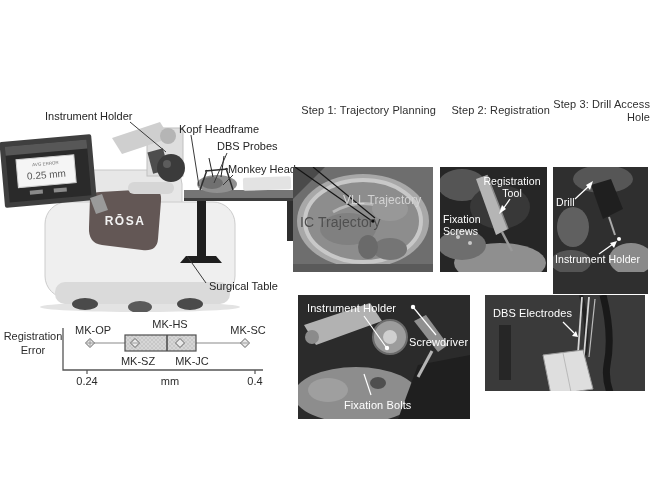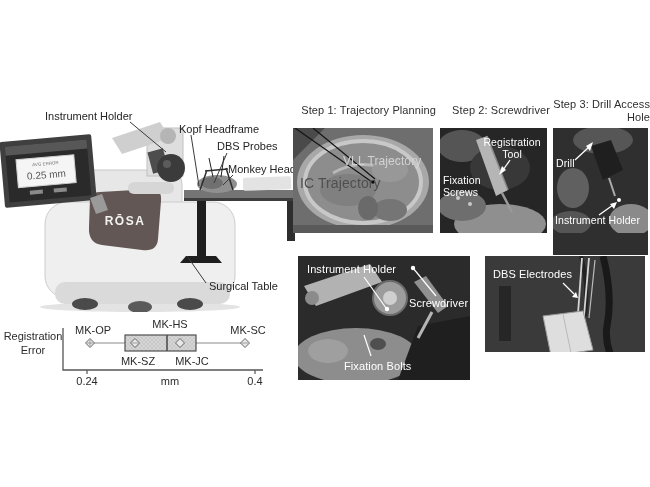--- a/index.html
+++ b/index.html
@@ -5,21 +5,21 @@
   html,body { margin:0; padding:0; background:#ffffff; }
   .wrap {
     position:relative; width:650px; height:487px; background:#ffffff;
     font-family:"Liberation Sans", sans-serif; overflow:hidden;
   }
   .abs { position:absolute; }
   .panel-title {
     position:absolute; font-size:11px; color:#2e2e2e; text-align:right;
     line-height:1.18; letter-spacing:0.1px;
   }
-  .panel { position:absolute; overflow:hidden; background:#2e2e2e; }
+  .panel { position:absolute; overflow:hidden; background:#2e2e2e;margin-top:39px; }
   .panel svg { position:absolute; left:0; top:0; }
   .plabel {
     position:absolute; color:#ffffff; font-size:10.5px; line-height:1.12;
     letter-spacing:0.1px;
   }
   .plabel.big { font-size:11px; }
   svg text { font-family:"Liberation Sans", sans-serif; }
   .scene-lbl { font-size:11px; fill:#242424; }
   .bp-lbl { font-size:11px; fill:#2b2b2b; }
 </style>
@@ -130,21 +130,21 @@
     <text class="bp-lbl" x="248" y="26" text-anchor="middle">MK-SC</text>
     <text class="bp-lbl" x="138" y="57" text-anchor="middle">MK-SZ</text>
     <text class="bp-lbl" x="192" y="57" text-anchor="middle">MK-JC</text>
 
     <text class="bp-lbl" x="87" y="77" text-anchor="middle">0.24</text>
     <text class="bp-lbl" x="170" y="77" text-anchor="middle">mm</text>
     <text class="bp-lbl" x="255" y="77" text-anchor="middle">0.4</text>
   </svg>
 
   <div class="panel-title" style="left:290px;top:104px;width:146px">Step 1: Trajectory Planning</div>
-  <div class="panel-title" style="left:438px;top:104px;width:112px">Step 2: Screwdriver</div>
+  <div class="panel-title" style="left:438px;top:104px;width:112px">Step 2: Registration</div>
   <div class="panel-title" style="left:550px;top:98px;width:100px">Step 3: Drill Access Hole</div>
 
   <div class="panel" style="left:293px;top:128px;width:140px;height:105px">
     <svg width="140" height="105" viewBox="0 0 140 105">
       <rect width="140" height="105" fill="#6e6e6e"></rect>
       <polygon points="0,0 32,0 0,32" fill="#4a4a4a"></polygon>
       <ellipse cx="70" cy="54" rx="66" ry="47" fill="#a8a8a8"></ellipse>
       <ellipse cx="70" cy="54" rx="58" ry="41" fill="#8d8d8d" stroke="#c8c8c8" stroke-width="4"></ellipse>
       <path d="M40,45 Q70,28 100,45" stroke="#b8b8b8" stroke-width="3" fill="none"></path>
       <ellipse cx="55" cy="62" rx="28" ry="16" fill="#808080"></ellipse>

